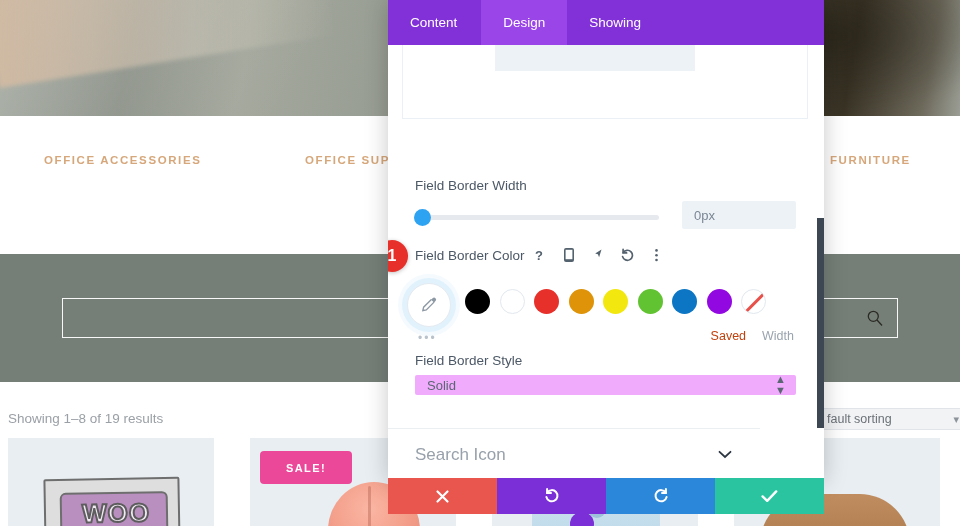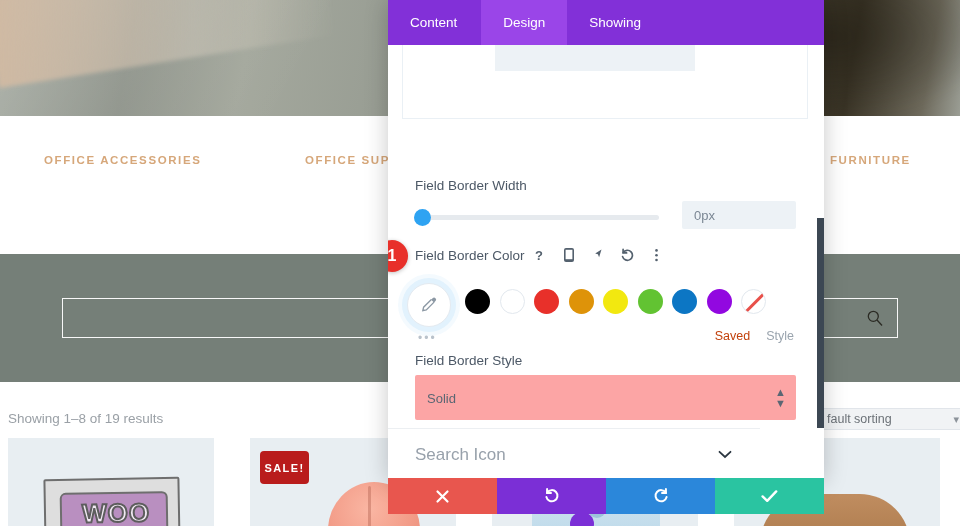--- a/index.html
+++ b/index.html
@@ -110,22 +110,22 @@
     background: #b98fc0; border: 2px solid #6e6e6e; border-radius: 6px;
   }
   .woo-text {
     position:absolute; left:0; top: 4px; width:108px; text-align:center;
     font-family: "Liberation Sans", sans-serif; font-weight: bold; font-size: 26px;
     color: #f2eaf4; -webkit-text-stroke: 2px #5d5d5d; letter-spacing: 1px;
   }
 
   
   .sale-badge {
-    position: absolute; left: 10px; top: 13px; width: 49px; height: 33px;
-    background: #b91c1c; border-radius: 4px;
+    position: absolute; left: 10px; top: 13px; width: 92px; height: 33px;
+    background: #ec4899; border-radius: 4px;
     display: flex; align-items: center; justify-content: center;
     font-size: 11px; font-weight: bold; letter-spacing: 1.4px; color: #ffffff;
   }
   .beanie {
     position: absolute; left: 78px; top: 44px; width: 92px; height: 78px;
     background: radial-gradient(ellipse at 45% 35%, #fab6a3 0%, #f39e8a 55%, #e88b78 100%);
     border-radius: 50% 50% 42% 42% / 62% 62% 38% 38%;
   }
   .beanie::after {
     content:""; position:absolute; left: 40px; top: 4px; width: 3px; height: 60px;
@@ -262,22 +262,22 @@
     position: absolute; right: 30px; top: 50px;
     display: flex; gap: 16px; font-size: 12.5px;
   }
   .saved { color: #c2410c; }
   .recent { color: #9aa4ae; }
 
   
   .fbs { top: 306px; }
   .fbs .ctl-label { position:absolute; left: 27px; top: 2px; }
   .style-select {
-    position: absolute; left: 27px; top: 24px; width: 381px; height: 45px;
-    background: #fca5a5; border-radius: 2px;
+    position: absolute; left: 27px; top: 24px; width: 381px; height: 20px;
+    background: #f0abfc; border-radius: 2px;
   }
   .style-select span.val {
     position:absolute; left: 12px; top: 50%; transform: translateY(-50%);
     font-size: 13px; color: #5a6673;
   }
   .style-select .spin {
     position:absolute; right: 10px; top: 50%; transform: translateY(-50%);
     font-size: 11px; color:#5a6673; line-height: 1;
   }
 
@@ -447,21 +447,21 @@
           <div class="sw" style="background:#DE9309"></div>
           <div class="sw" style="background:#F2E810"></div>
           <div class="sw" style="background:#62C332"></div>
           <div class="sw" style="background:#0C76C4"></div>
           <div class="sw" style="background:#9208E0"></div>
           <div class="sw transparent"></div>
         </div>
 
         <div class="saved-recent">
           <span class="saved">Saved</span>
-          <span class="recent">Style</span>
+          <span class="recent">Width</span>
         </div>
       </div>
 
       <div class="ctl fbs">
         <div class="ctl-label">Field Border Style</div>
         <div class="style-select">
           <span class="val">Solid</span>
           <span class="spin">▲<br>▼</span>
         </div>
       </div>

